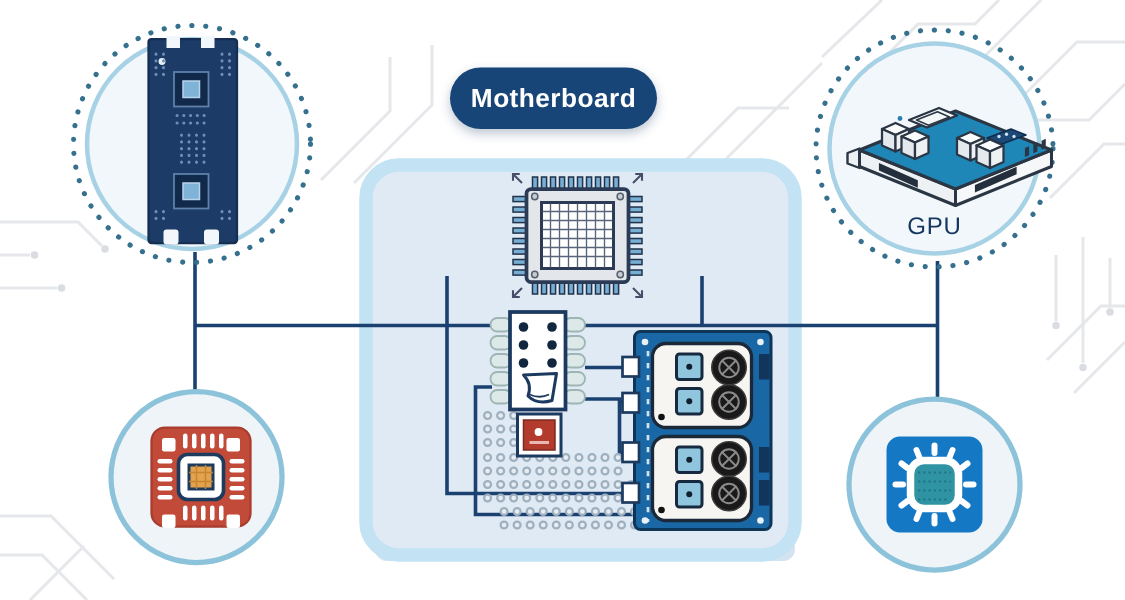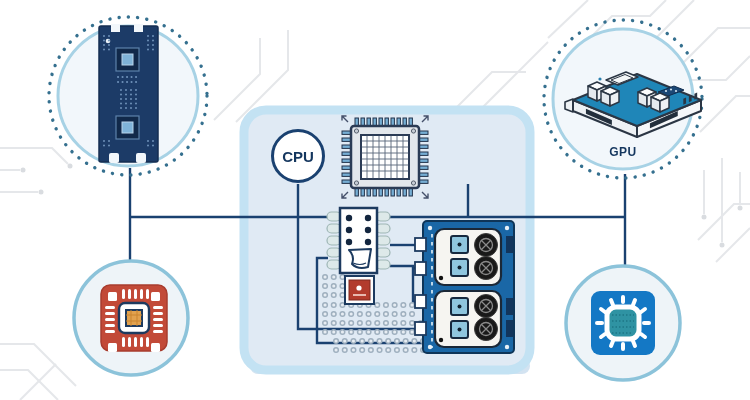--- a/index.html
+++ b/index.html
@@ -9,21 +9,21 @@
   .pill{position:absolute;left:300px;top:45px;width:138px;height:41px;background:#184578;
         border-radius:21px;color:#ffffff;font-weight:bold;font-size:17.5px;display:flex;
         align-items:center;justify-content:center;letter-spacing:.3px;
         box-shadow:0 3px 7px rgba(16,48,88,.28);}
   .label-circle{position:absolute;width:54px;height:54px;border:3px solid #1a4170;background:#ffffff;
         border-radius:50%;display:flex;align-items:center;justify-content:center;color:#14365e;
         font-weight:bold;font-size:15px;box-sizing:border-box;}
   .cpu-circle{left:271px;top:129px;}
   .ram-circle{left:441px;top:129px;}
   .gpu-label{position:absolute;left:593px;top:141px;width:60px;height:22px;display:flex;
-        align-items:center;justify-content:center;color:#14365e;font-weight:bold;font-size:12px;
+        align-items:center;justify-content:center;color:#14365e;font-weight:normal;font-size:16px;
         letter-spacing:.5px;}
 </style>
 </head>
 <body>
 
 <div class="canvas">
 
 <svg width="750" height="400" viewBox="0 0 750 400">
 
   <g stroke="#e5e7ea" stroke-width="2" fill="none">
@@ -353,16 +353,16 @@
           <path d="M481,324 l10,10 M491,324 l-10,10"></path>
         </g>
       </g>
       <circle cx="441" cy="278" r="2.2" fill="#111111"></circle>
       <circle cx="441" cy="340" r="2.2" fill="#111111"></circle>
     </g>
   </g>
 
 </svg>
 
-<div class="label-circle cpu-circle">CPU</div>
+<div class="pill">Motherboard</div>
 <div class="gpu-label">GPU</div>
 
 </div>
 
 </body></html>

